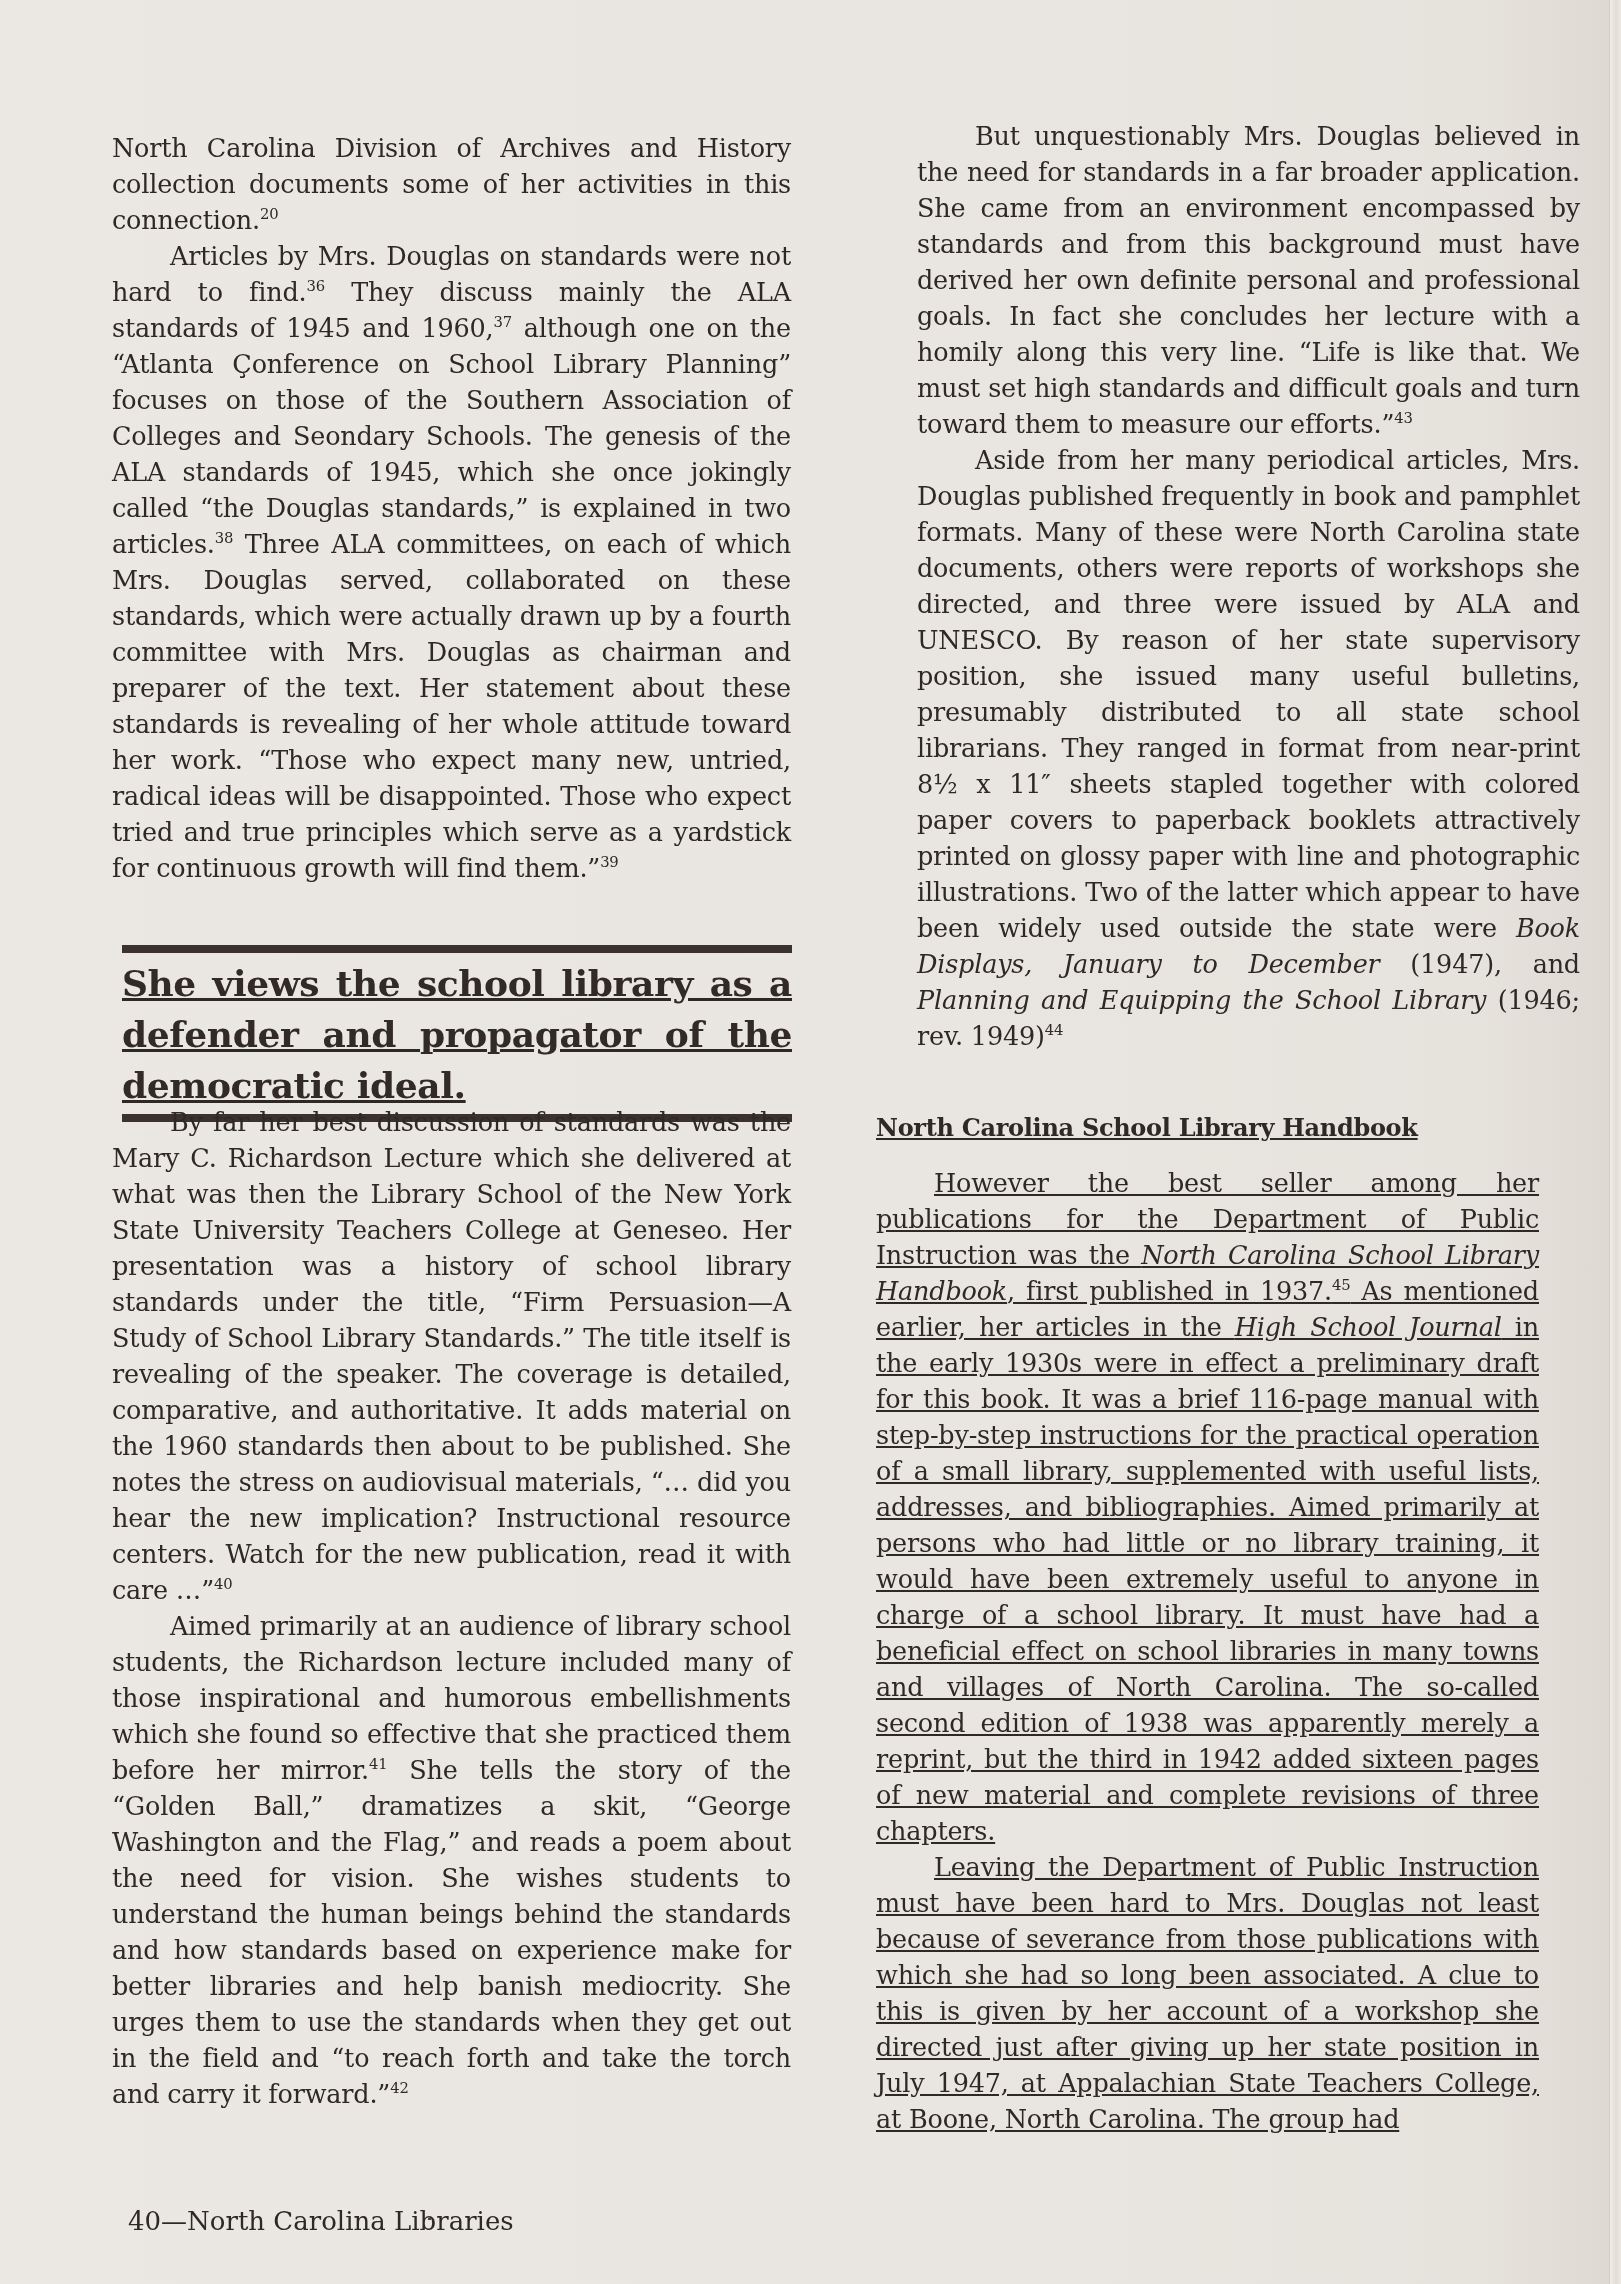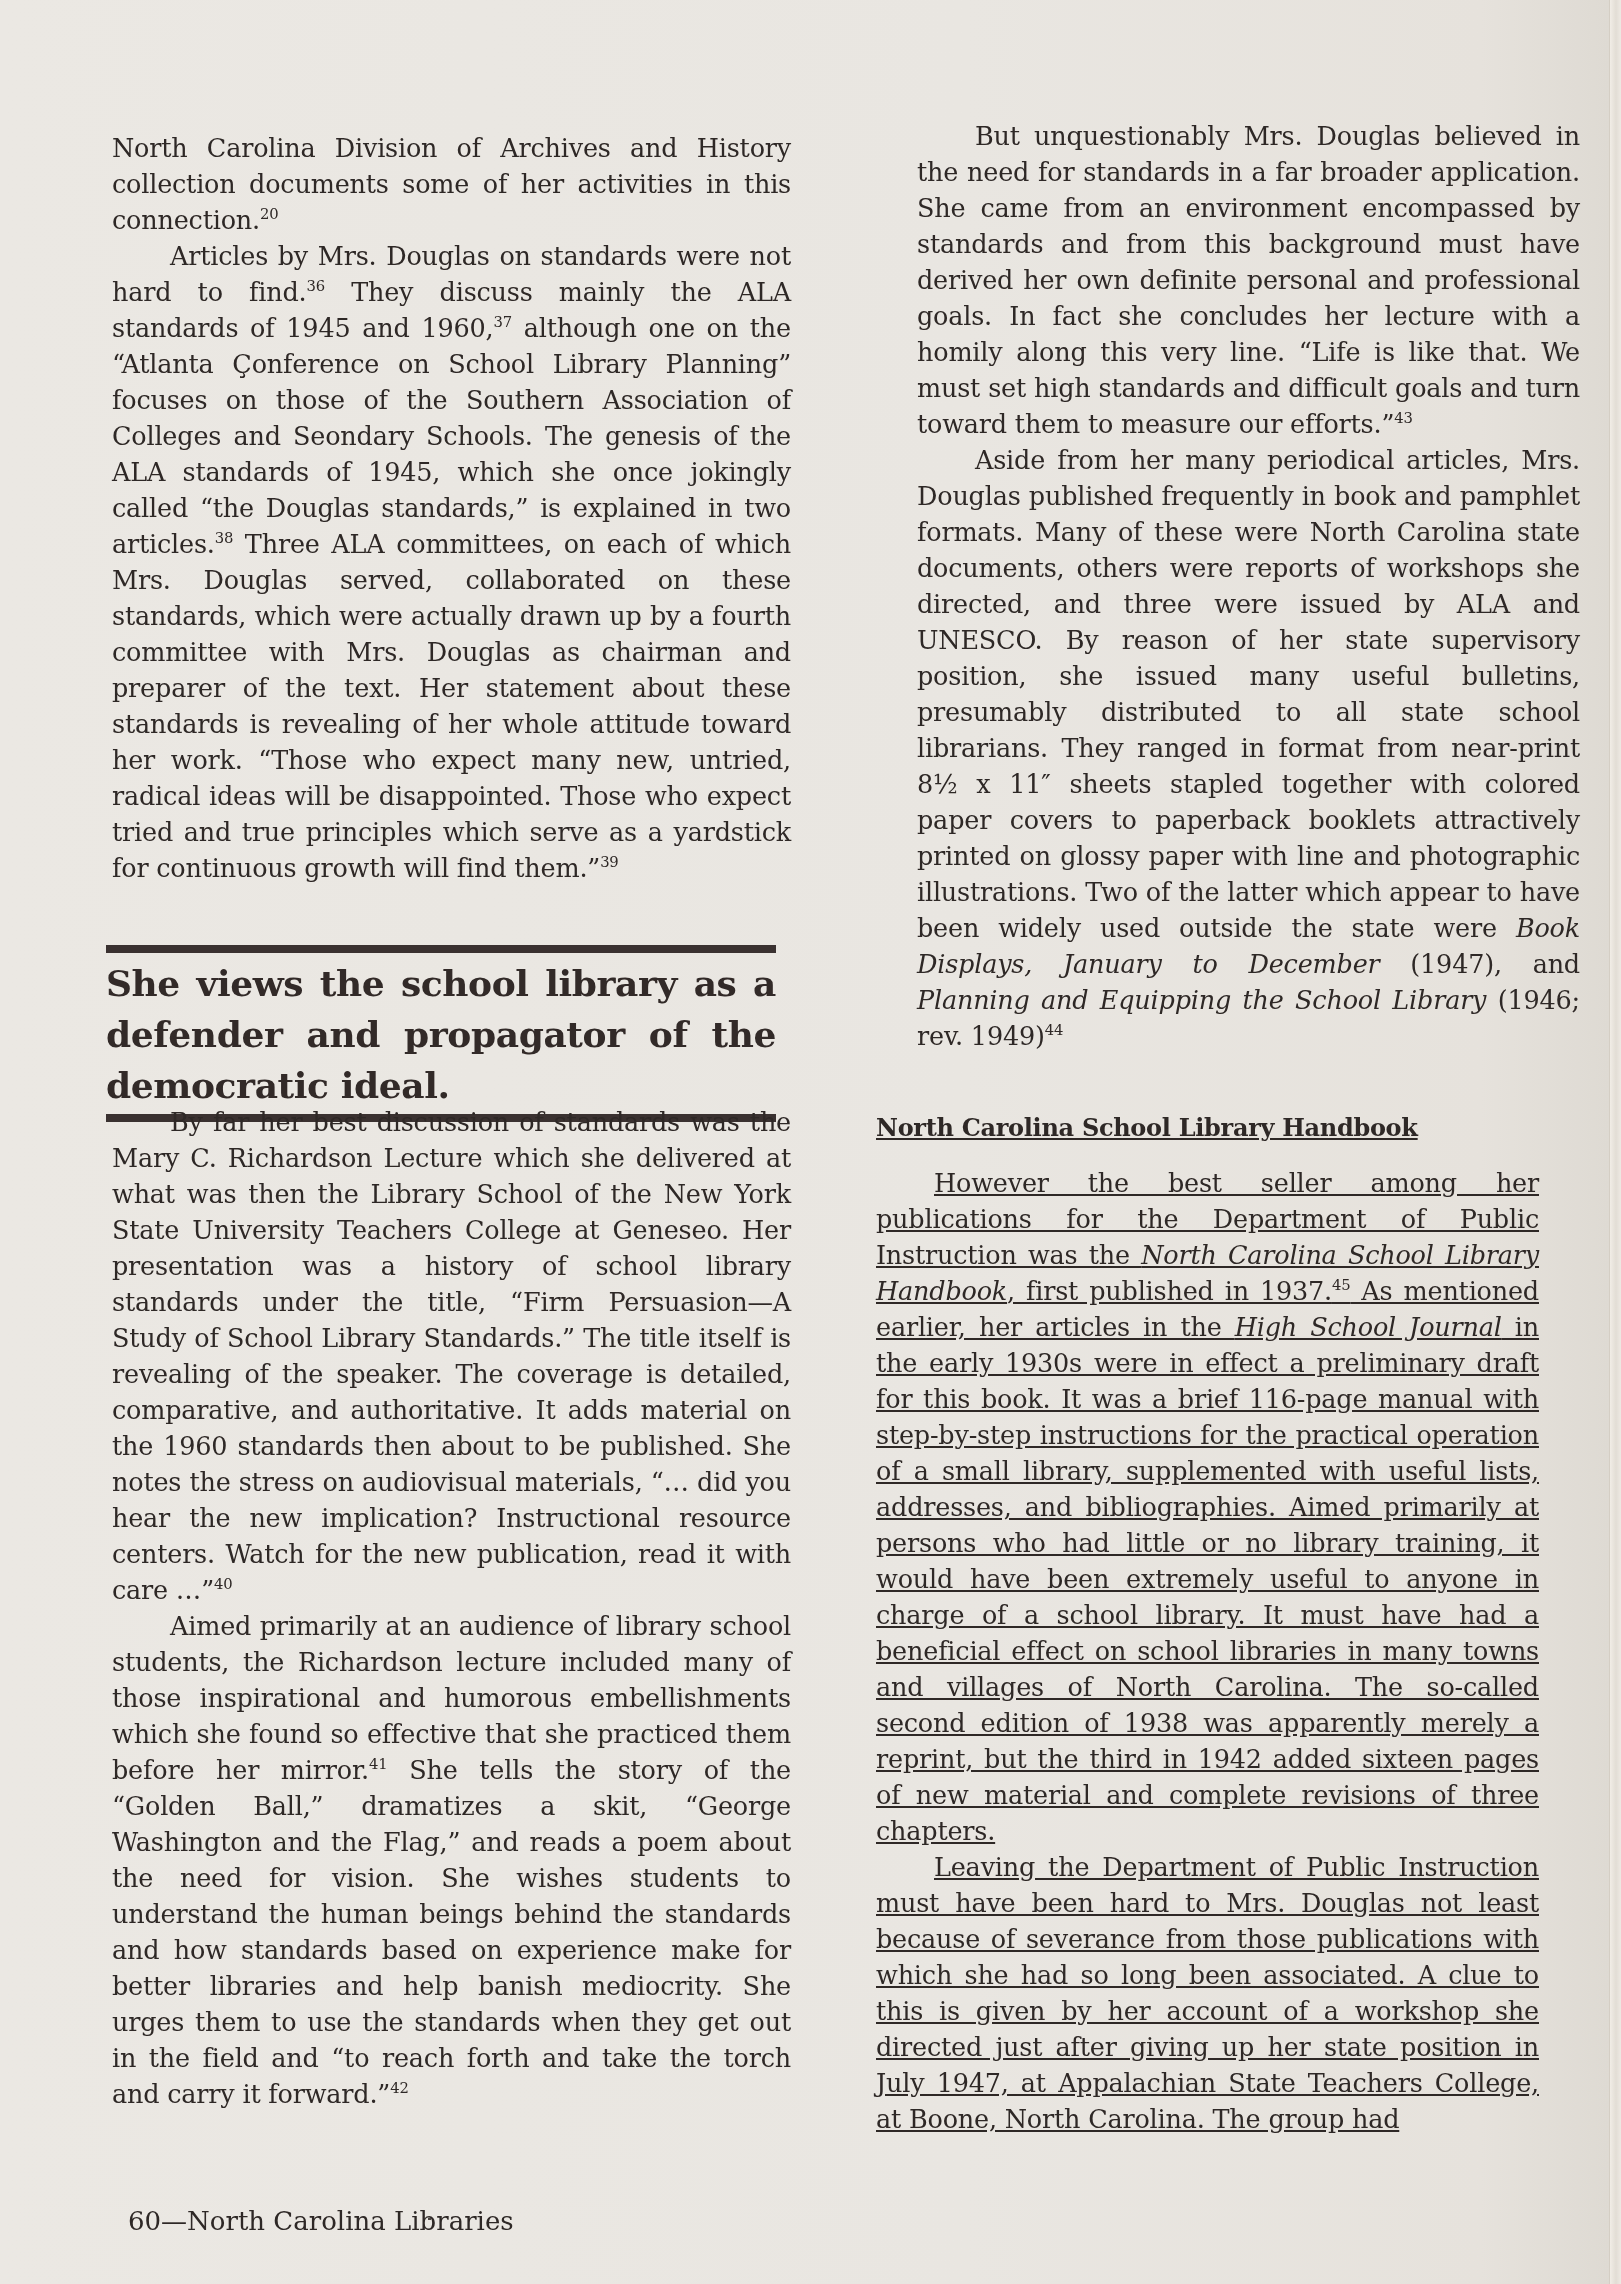--- a/index.html
+++ b/index.html
@@ -28,21 +28,21 @@
     letter-spacing: -0.2px;
   }
   .col-left { left: 112px; top: 130px; width: 679px; }
   .col-right { left: 917px; top: 118px; width: 663px; }
   .col p { margin: 0; text-indent: 0; }
   .col p.indent { text-indent: 58px; }
   sup { font-size: 0.58em; line-height: 0; vertical-align: 0.65em; }
   i { font-style: italic; }
 
   .pull-quote {
-    position: absolute; left: 106px; top: 945px; width: 670px;
+    position: absolute; left: 122px; top: 945px; width: 670px; text-decoration: underline;
   }
   .rule {
     height: 8px; background: #3a3130; width: 100%;
   }
   .pull-text {
     font-family: "DejaVu Serif", serif;
     font-weight: bold;
     font-size: 36px;
     line-height: 51px;
     text-align: justify;
@@ -93,15 +93,15 @@
   </div>
 
 <div class="col col-right-2">
   <div class="subhead">North Carolina School Library Handbook</div>
   <div>
       <p class="indent"><span>However the best seller among her publications for the Department of Public Instruction was the </span><i>North Carolina School Library Handbook</i><span>, first published in 1937.</span><sup>45</sup><span> As mentioned earlier, her articles in the </span><i>High School Journal</i><span> in the early 1930s were in effect a preliminary draft for this book. It was a brief 116-page manual with step-by-step instructions for the practical operation of a small library, supplemented with useful lists, addresses, and bibliographies. Aimed primarily at persons who had little or no library training, it would have been extremely useful to anyone in charge of a school library. It must have had a beneficial effect on school libraries in many towns and villages of North Carolina. The so-called second edition of 1938 was apparently merely a reprint, but the third in 1942 added sixteen pages of new material and complete revisions of three chapters.</span></p>
       <p class="indent"><span>Leaving the Department of Public Instruction must have been hard to Mrs. Douglas not least because of severance from those publications with which she had so long been associated. A clue to this is given by her account of a workshop she directed just after giving up her state position in July 1947, at Appalachian State Teachers College, at Boone, North Carolina. The group had</span></p>
     </div>
 </div>
 
-<div class="footer">60—North Carolina Libraries</div>
+<div class="footer">40—North Carolina Libraries</div>
 <div class="stray-mark"></div>
 
 
 </body></html>

